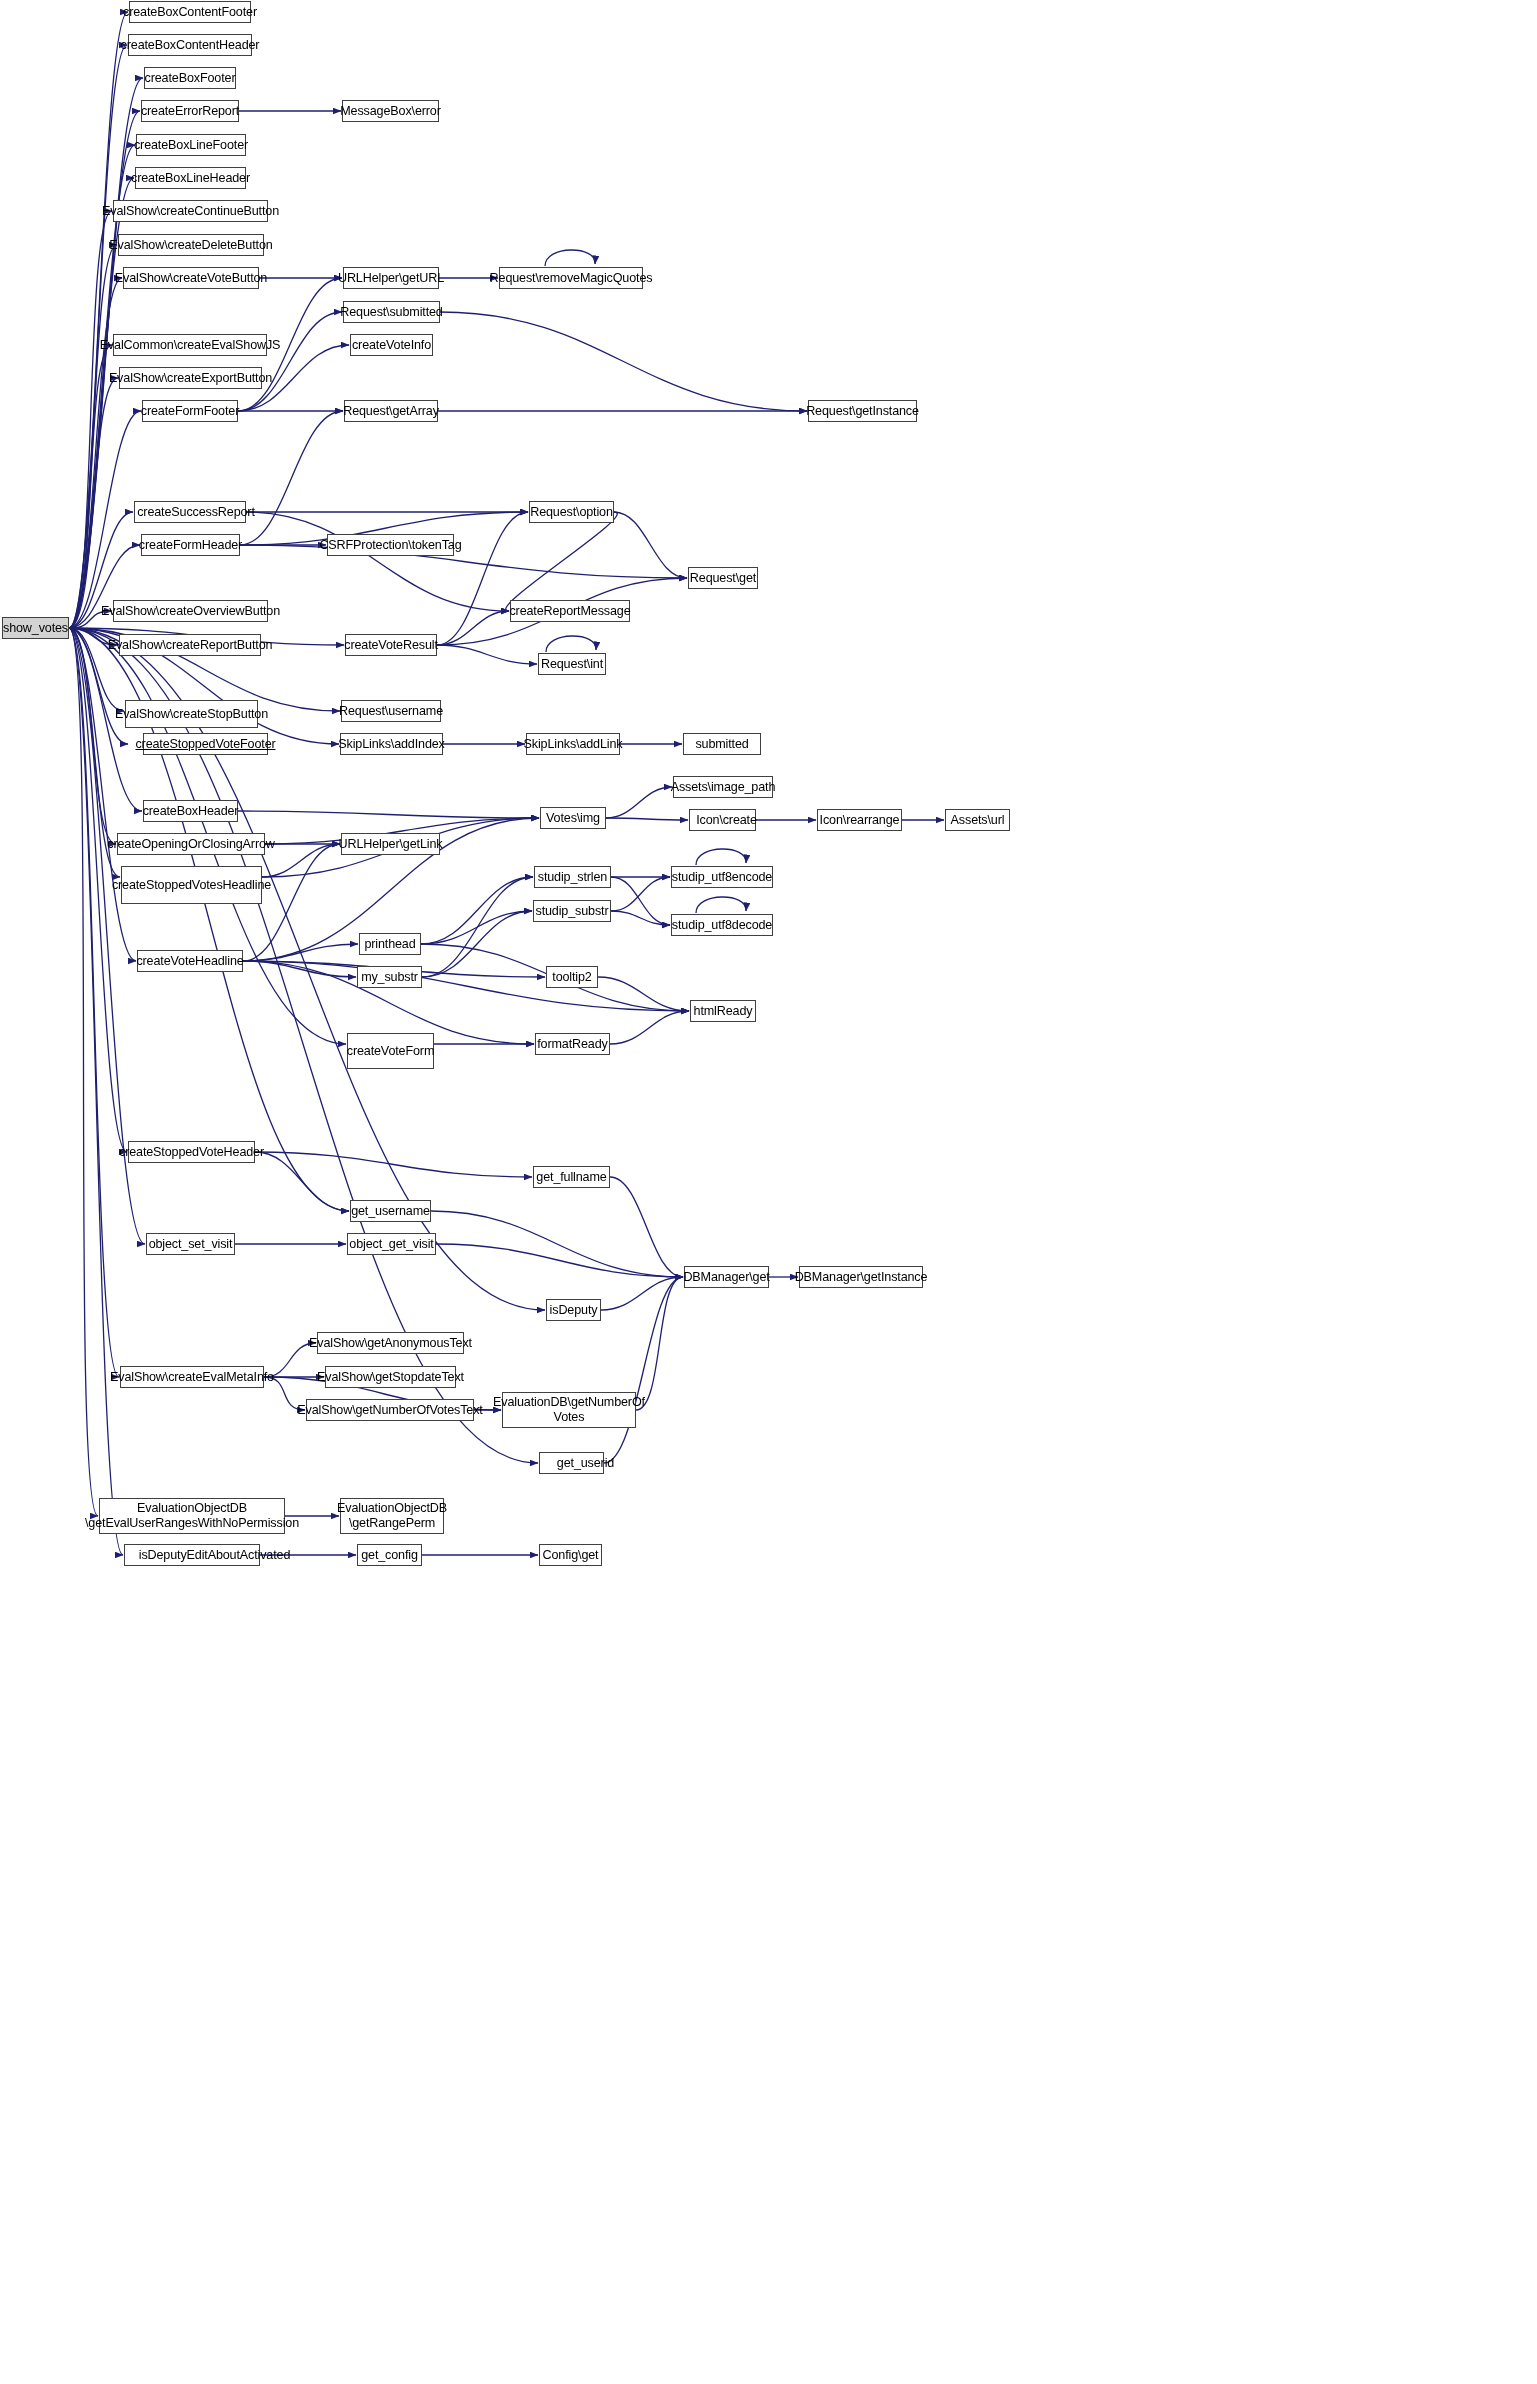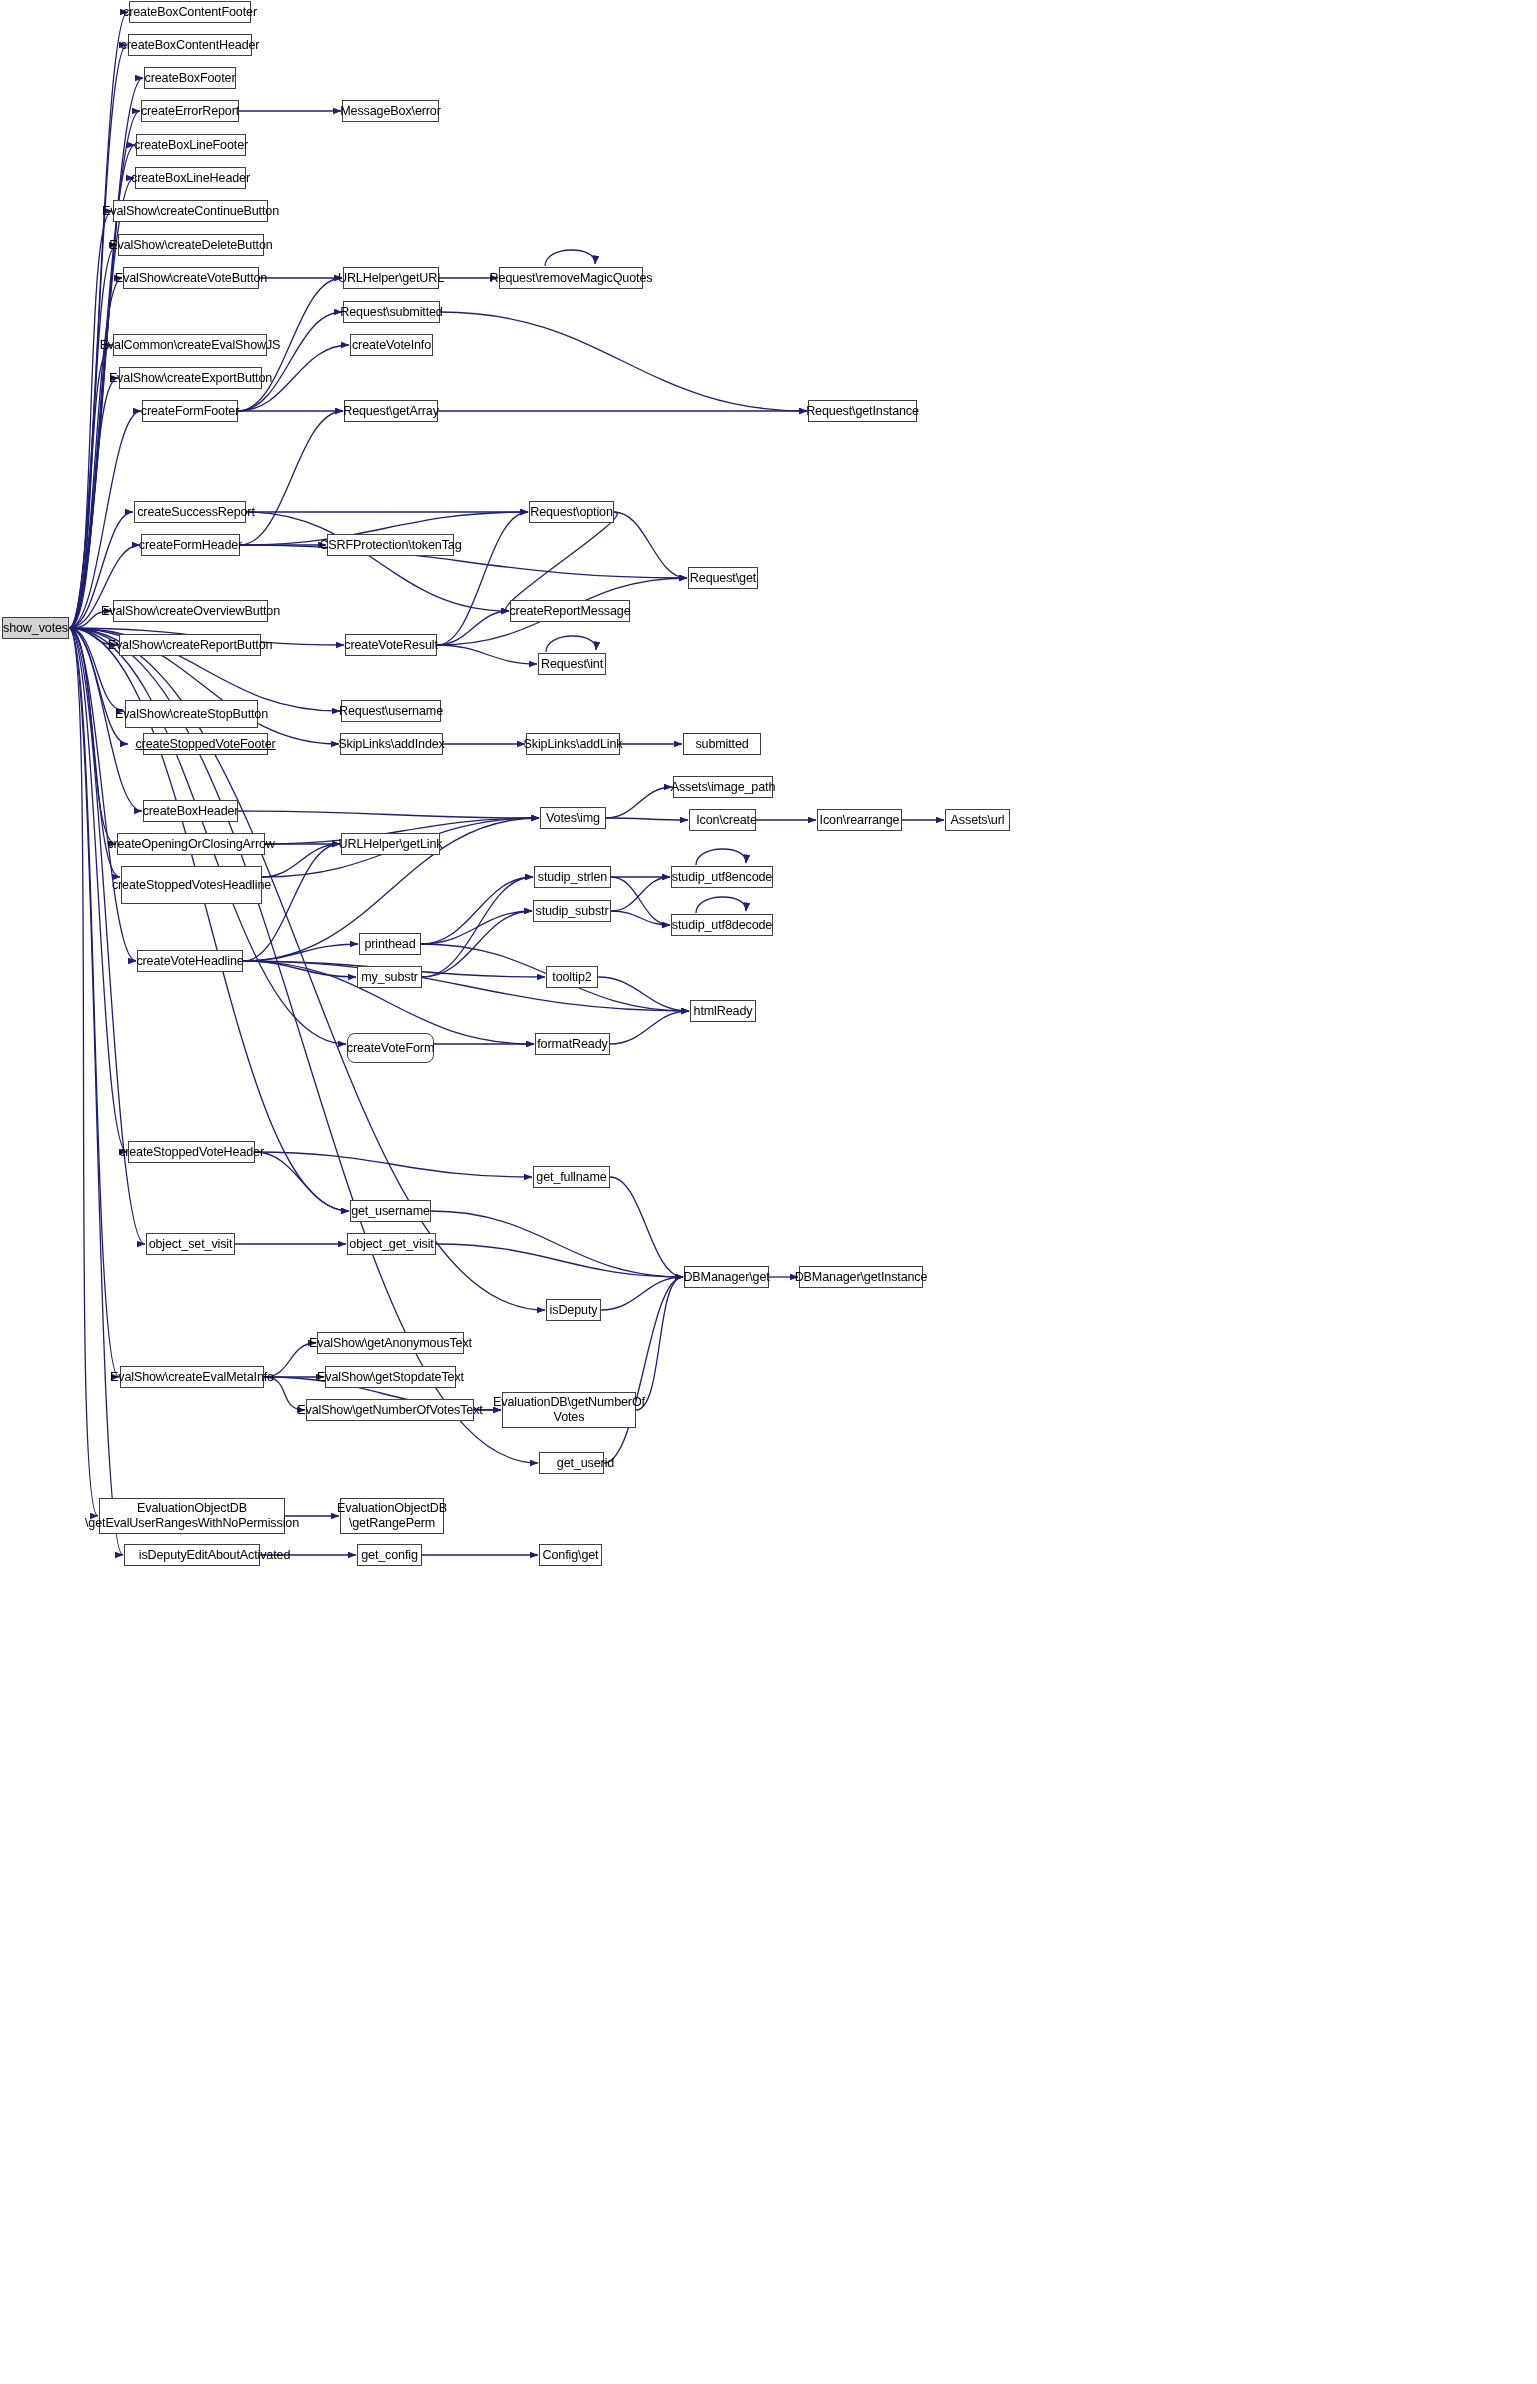--- a/index.html
+++ b/index.html
@@ -224,21 +224,21 @@
       <div class="node" style="left: 121px; top: 866px; width: 141px; height: 38px;">createStoppedVotesHeadline</div>
       <div class="node" style="left: 534px; top: 866px; width: 77px; height: 22px;">studip_strlen</div>
       <div class="node" style="left: 671px; top: 866px; width: 102px; height: 22px;">studip_utf8encode</div>
       <div class="node" style="left: 533px; top: 900px; width: 78px; height: 22px;">studip_substr</div>
       <div class="node" style="left: 671px; top: 914px; width: 102px; height: 22px;">studip_utf8decode</div>
       <div class="node" style="left: 359px; top: 933px; width: 62px; height: 22px;">printhead</div>
       <div class="node" style="left: 546px; top: 966px; width: 52px; height: 22px;">tooltip2</div>
       <div class="node" style="left: 137px; top: 950px; width: 106px; height: 22px;">createVoteHeadline</div>
       <div class="node" style="left: 357px; top: 966px; width: 65px; height: 22px;">my_substr</div>
       <div class="node" style="left: 690px; top: 1000px; width: 66px; height: 22px;">htmlReady</div>
-      <div class="node" style="left: 347px; top: 1033px; width: 87px; height: 30px; border-radius: 8px;">createVoteForm</div>
+      <div class="node" style="left: 347px; top: 1033px; width: 87px; height: 36px;">createVoteForm</div>
       <div class="node" style="left: 535px; top: 1033px; width: 75px; height: 22px;">formatReady</div>
       <div class="node" style="left: 128px; top: 1141px; width: 127px; height: 22px;">createStoppedVoteHeader</div>
       <div class="node" style="left: 533px; top: 1166px; width: 77px; height: 22px;">get_fullname</div>
       <div class="node" style="left: 350px; top: 1200px; width: 81px; height: 22px;">get_username</div>
       <div class="node" style="left: 146px; top: 1233px; width: 89px; height: 22px;">object_set_visit</div>
       <div class="node" style="left: 347px; top: 1233px; width: 89px; height: 22px;">object_get_visit</div>
       <div class="node" style="left: 684px; top: 1266px; width: 85px; height: 22px;">DBManager\get</div>
       <div class="node" style="left: 799px; top: 1266px; width: 124px; height: 22px;">DBManager\getInstance</div>
       <div class="node" style="left: 546px; top: 1299px; width: 55px; height: 22px;">isDeputy</div>
       <div class="node" style="left: 317px; top: 1332px; width: 147px; height: 22px;">EvalShow\getAnonymousText</div>

